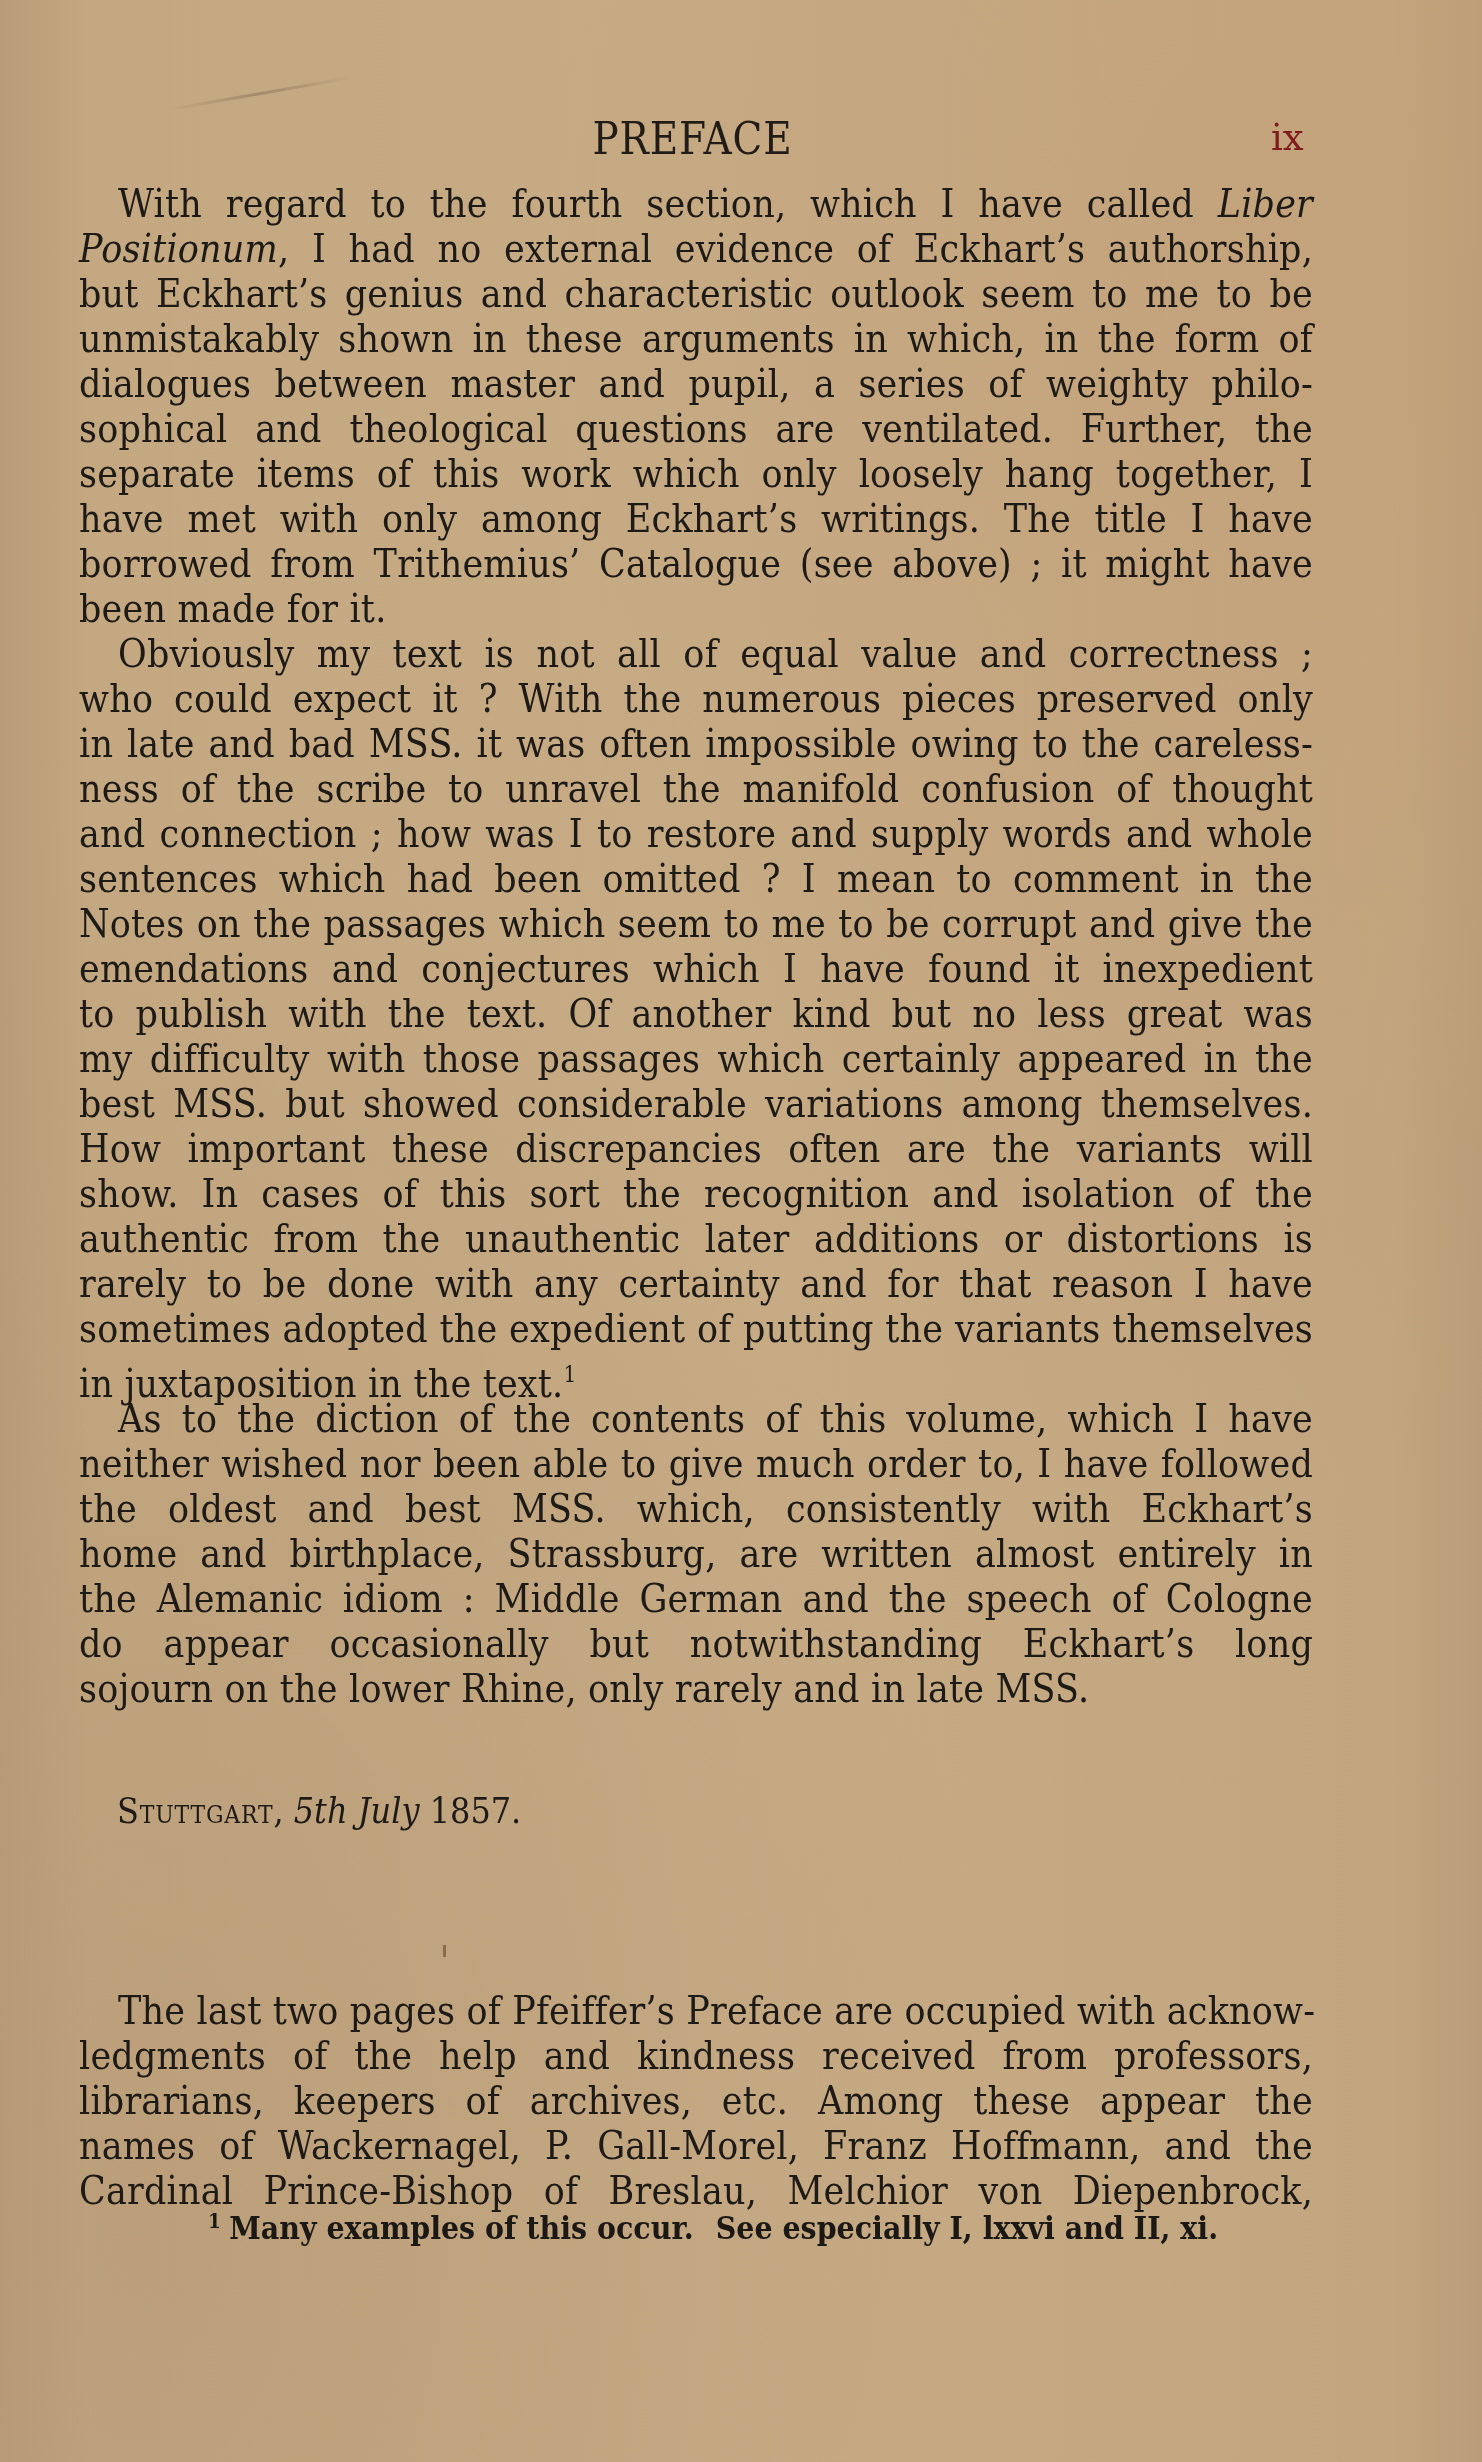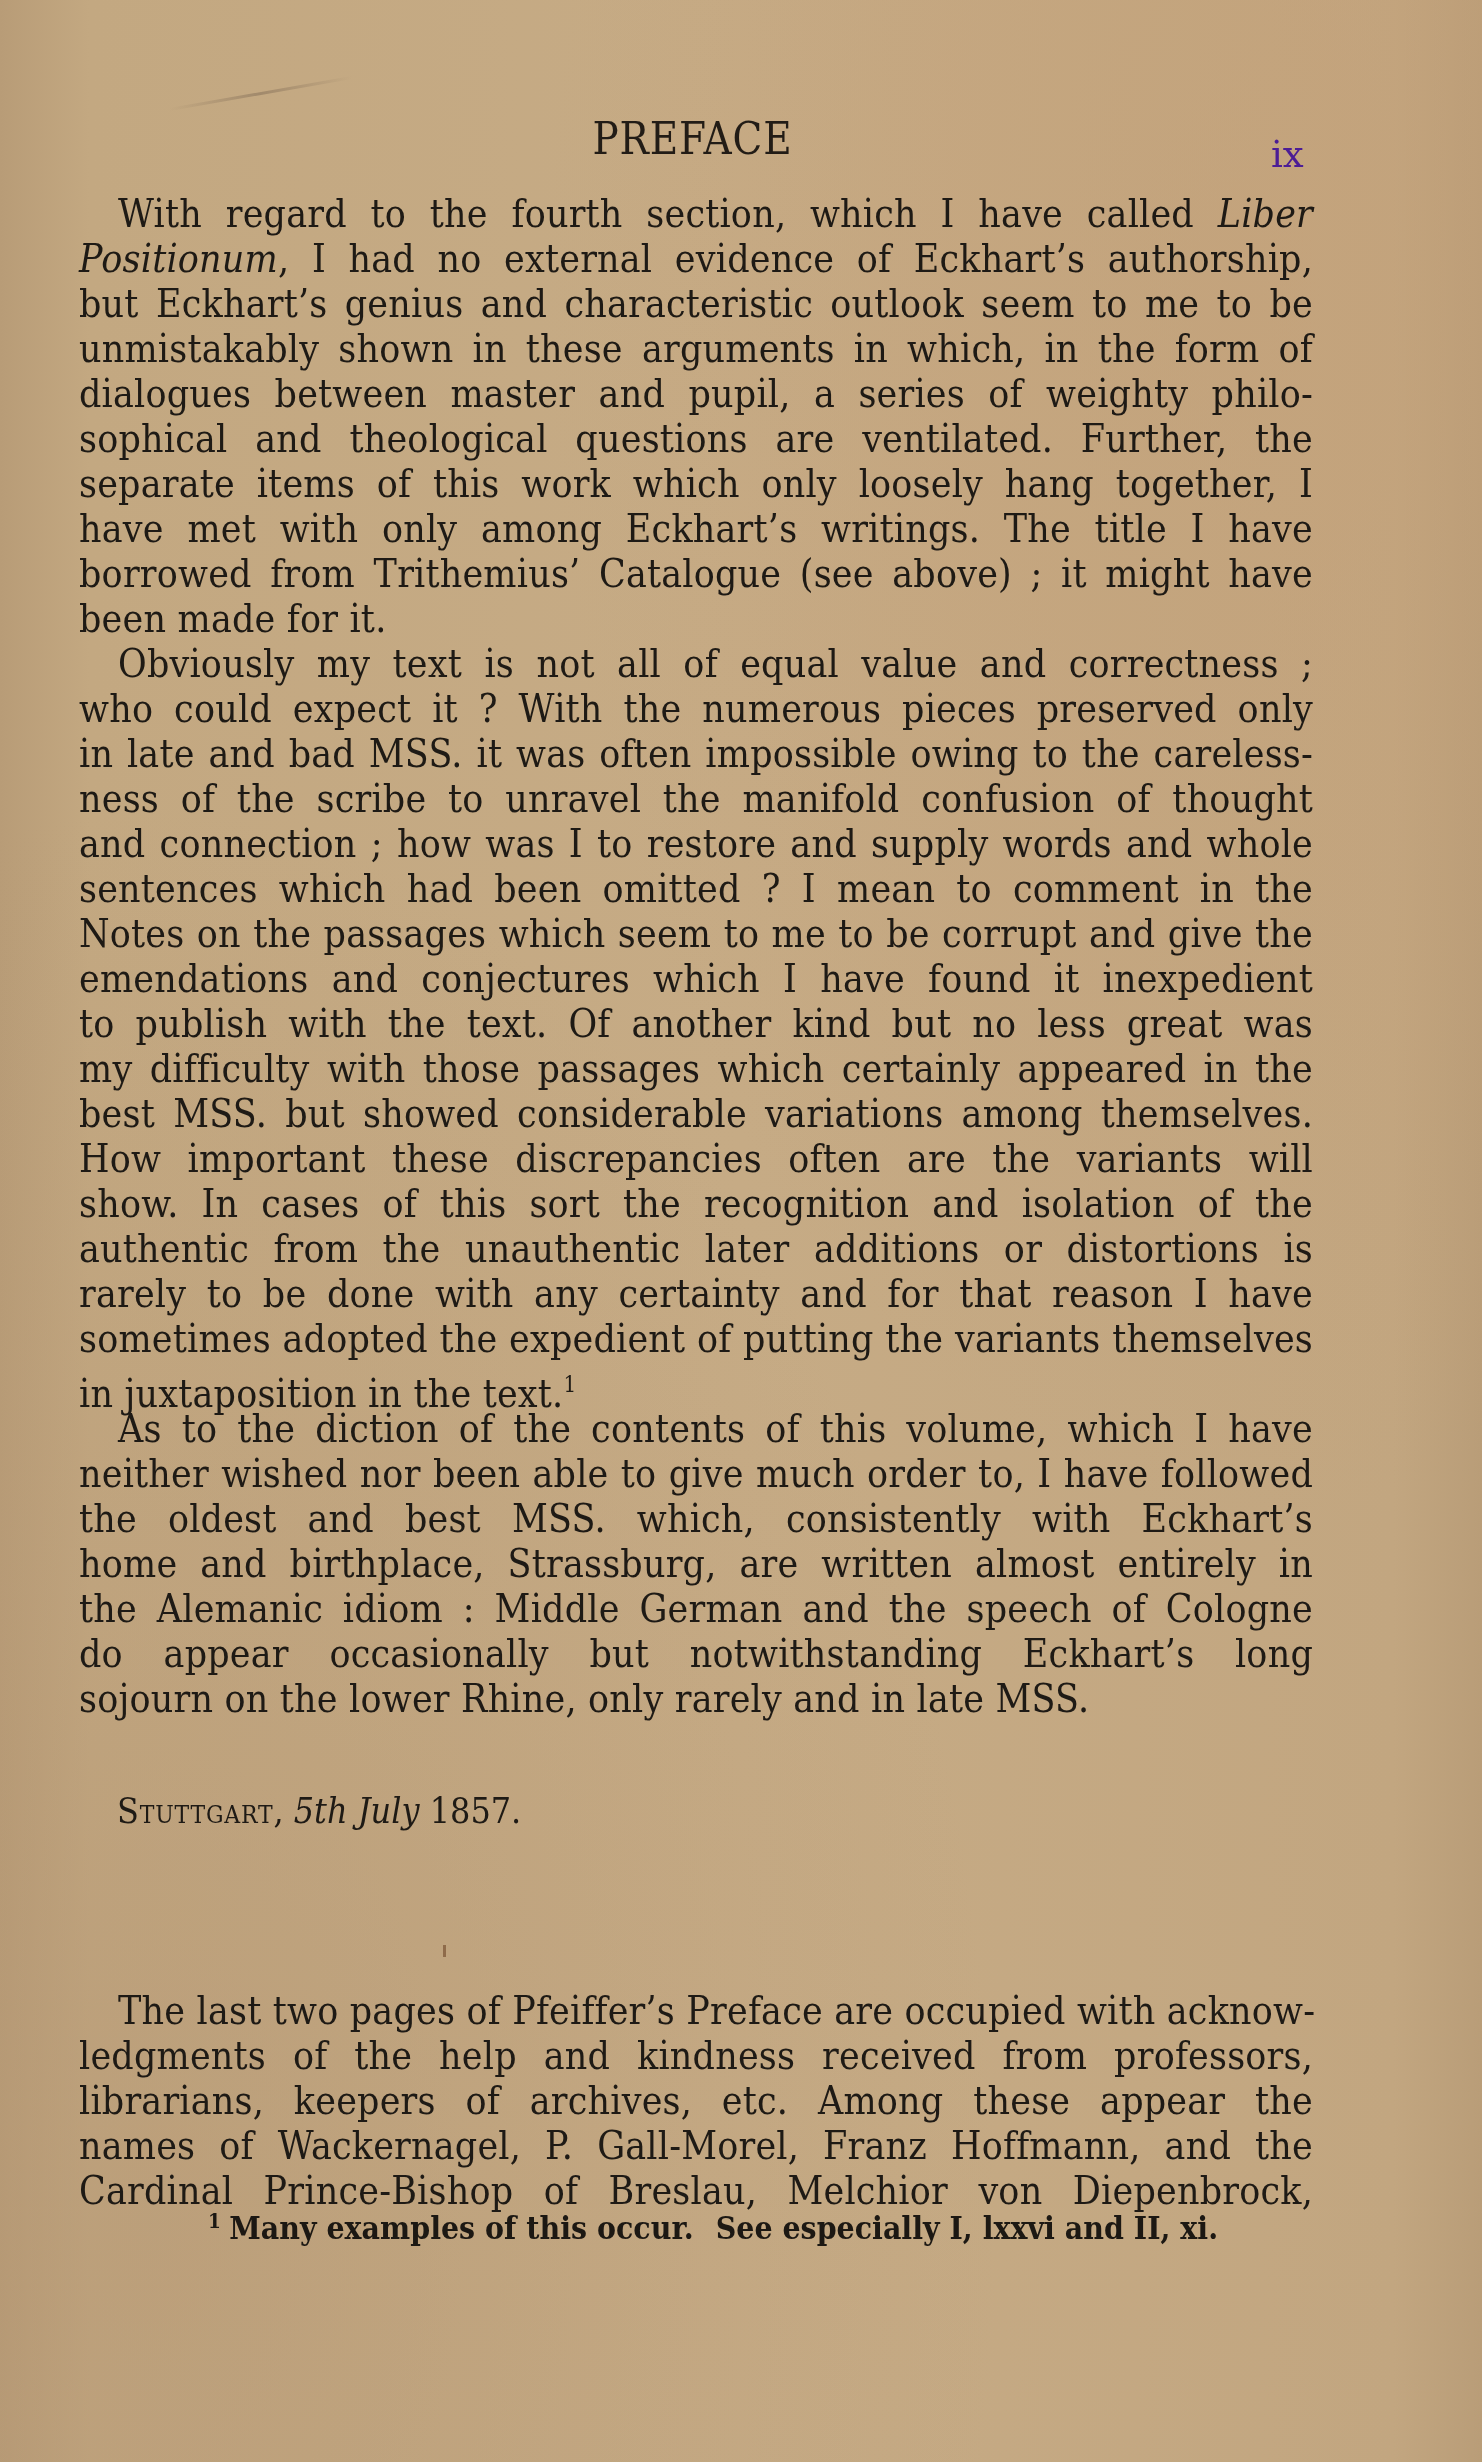--- a/index.html
+++ b/index.html
@@ -49,28 +49,28 @@
       text-align: center;
       font-size: 39px;
       letter-spacing: 0.8px;
       top: 0;
       transform: scaleY(1.15);
       color: #221c16;
     }
     .page-number {
       position: absolute;
       left: 1271px;
-      top: 17px;
+      top: 0;
       font-size: 37px;
-      color: #4c1d95;
+      color: #7f1d1d;
     }
     .body-text {
       position: absolute;
       left: 79px;
-      top: 192px;
+      top: 182px;
       width: 1234px;
     }
     .line {
       display: block;
       height: 45px;
       line-height: 45px;
       font-size: 35px;
       text-align: justify;
       text-align-last: justify;
       white-space: nowrap;

